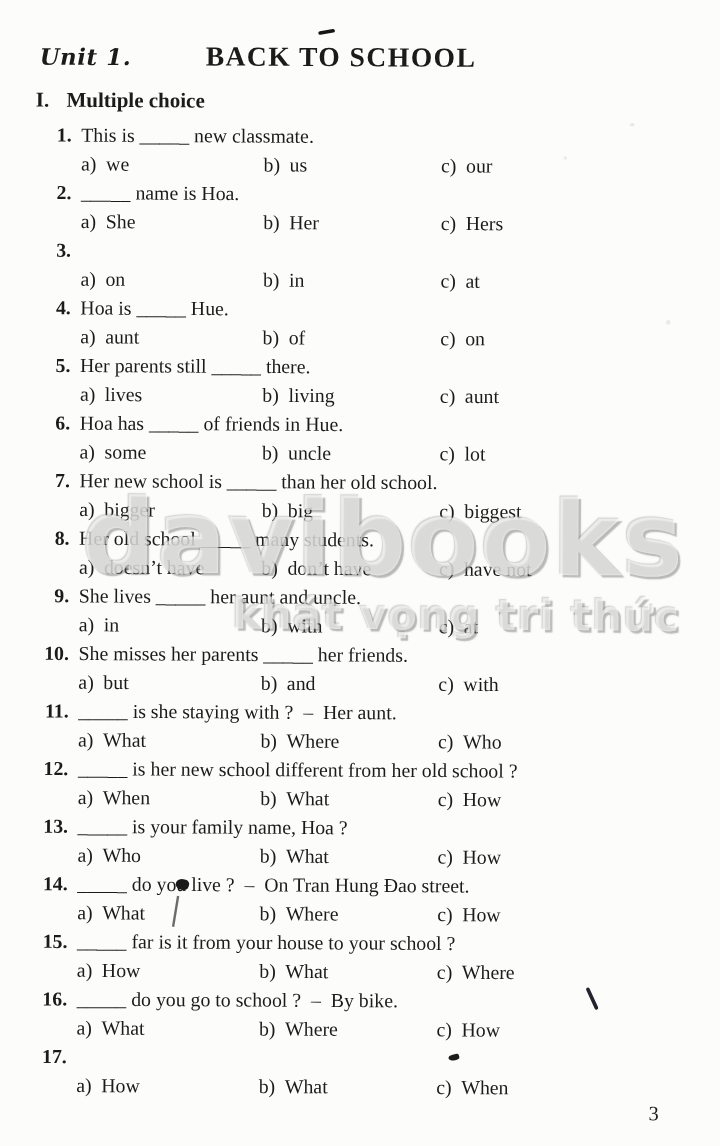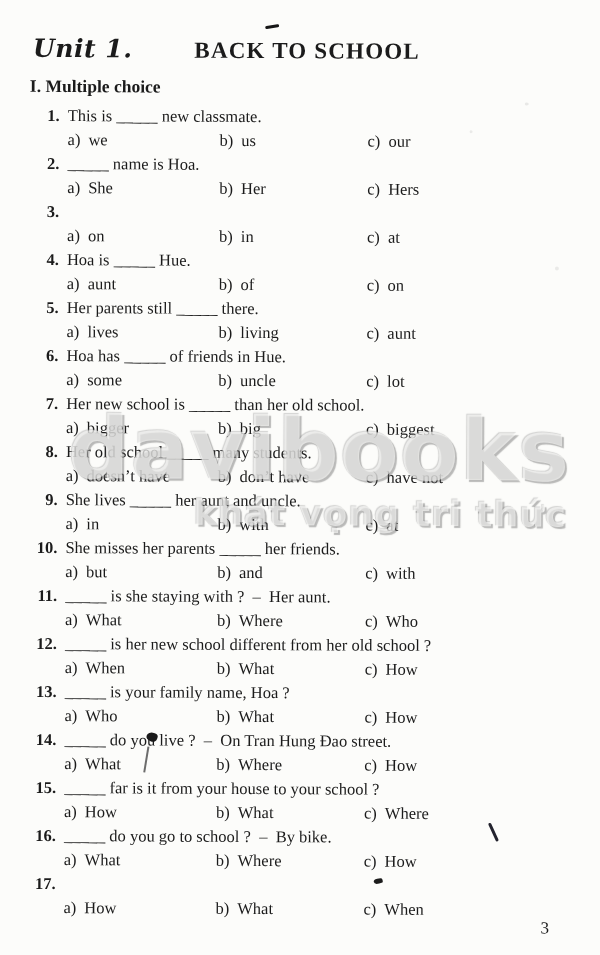--- a/index.html
+++ b/index.html
@@ -7,26 +7,26 @@
     width:600px; height:955px; overflow:hidden; position:relative;
     background:#fcfcfa; color:#1b1b1b;
     font-family:"Liberation Serif","DejaVu Serif",serif;
   }
   .sheet { position:absolute; inset:0; transform:rotate(0.3deg); transform-origin:60px 60px; }
 
   
   .header { display:flex; align-items:baseline; padding-left:33px; padding-top:34px; }
   .unit {
     font-family:"DejaVu Serif",serif; font-style:italic; font-weight:bold;
-    font-size:25px; letter-spacing:0.5px;
+    font-size:19px; letter-spacing:0.5px;
   }
   .title { font-weight:bold; font-size:23px; letter-spacing:1.2px; margin-left:62px; }
 
   .section { padding-left:30px; margin-top:13px; font-weight:bold; font-size:17.5px; }
-  .sec-title { }
+  .sec-title { margin-left:10px; }
 
   
   .qlist { margin-top:7px; font-size:16.5px; }
   .q { height:48px; }
   .q-line { display:flex; line-height:24px; }
   .q-num { width:60px; text-align:right; font-weight:bold; flex:none; }
   .q-text { margin-left:8px; white-space:pre-wrap; }
   .o-line { display:flex; line-height:24px; padding-left:68px; }
   .opt { display:flex; }
   .opt-a { width:152px; }

